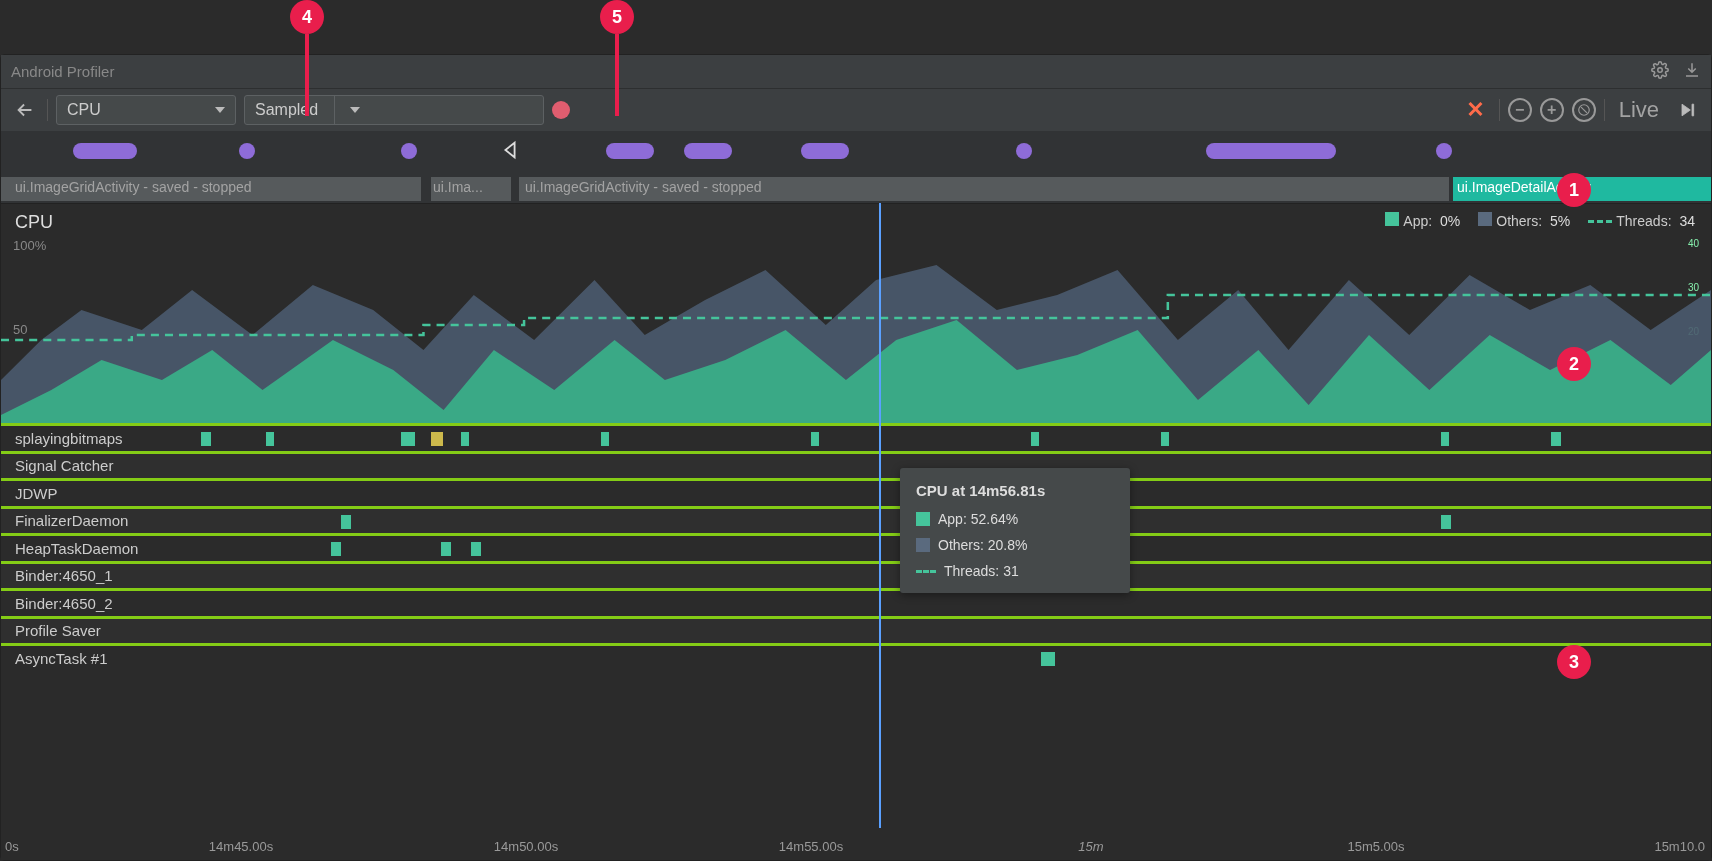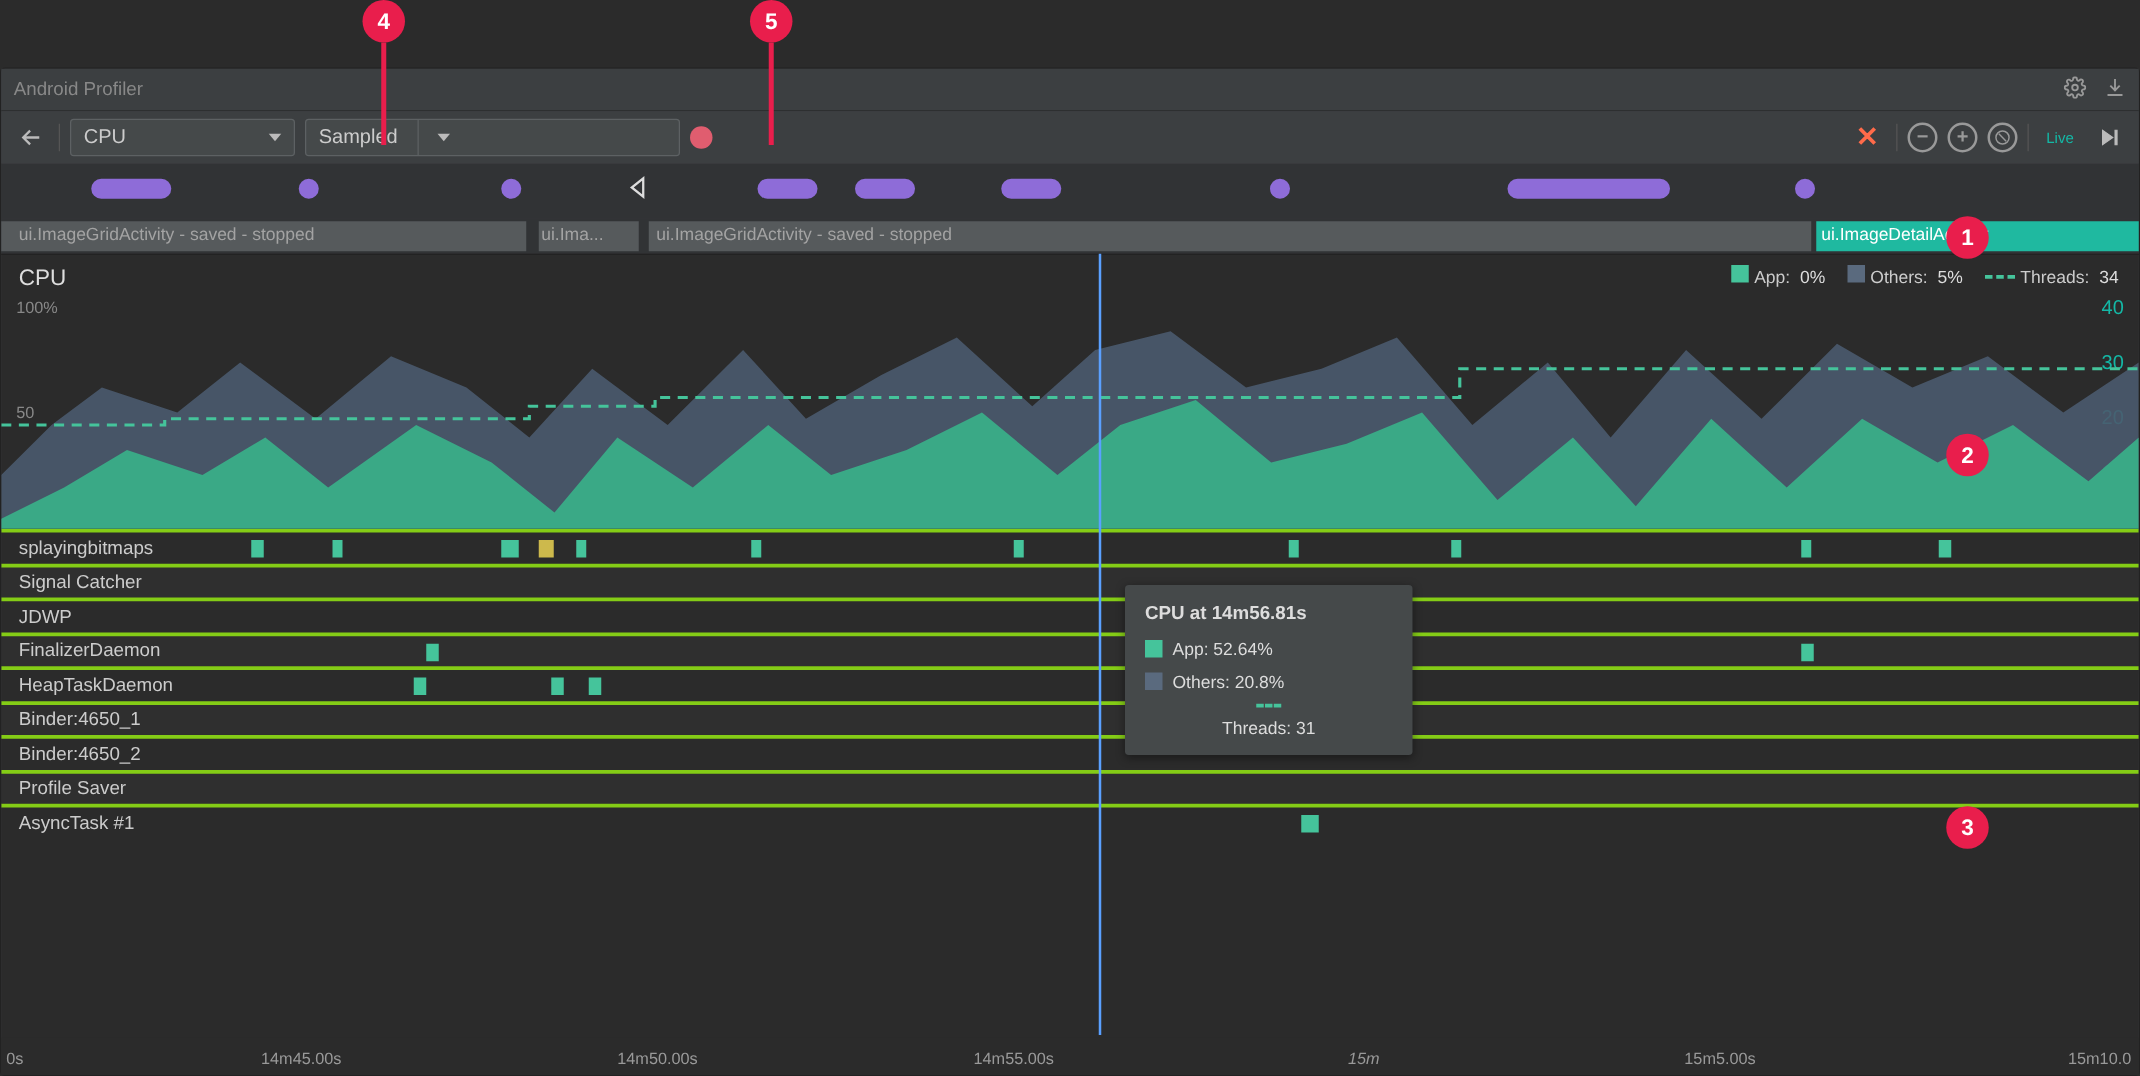--- a/index.html
+++ b/index.html
@@ -86,21 +86,21 @@
     background:#e05d6f;
     cursor:pointer;
   }
   .toolbar .spacer{flex:1;}
   .close-x { color:#ff6b4a; font-size:22px; font-weight:bold; cursor:pointer; padding:0 6px;}
   .circle-btn{
     width:24px;height:24px;border:2px solid #999;border-radius:50%;
     display:flex;align-items:center;justify-content:center;
     color:#999;font-size:16px;font-weight:bold;cursor:pointer;
   }
-  .live-label{ color:#14b8a6; font-size:12px; padding:0 6px;}
+  .live-label{ color:#a3a3a3; font-size:22px; padding:0 6px;}
   
   .events-row{
     height:44px;
     background:#313335;
     position:relative;
     overflow:hidden;
   }
   .event-pill{
     position:absolute; top:12px; height:16px;
     background:#8e6cd8; border-radius:8px;
@@ -138,21 +138,21 @@
     flex:0 0 auto;
     position:relative;
     background:#2b2b2b;
     height:220px;
     border-top:1px solid #222;
   }
   .chart-title{
     position:absolute;left:14px;top:8px;font-size:18px;color:#ddd;font-weight:500;
   }
   .ytick{ position:absolute;left:12px;color:#888;font-size:13px;}
-  .rtick{ position:absolute;right:12px;color:#14b8a6;font-size:16px;}
+  .rtick{ position:absolute;right:12px;color:#86efac;font-size:10px;}
   .legend{
     position:absolute;right:16px;top:8px;
     display:flex;gap:18px;align-items:center;font-size:14px;color:#ccc;
   }
   .legend .sw{ width:14px;height:14px;display:inline-block;margin-right:4px;}
   .legend .sw.app{ background:#45c49b;}
   .legend .sw.others{ background:#5a6a7e;}
   .legend .dashes{
     display:inline-block;width:24px;height:0;
     border-top:3px dashed #45c49b;margin-right:4px;vertical-align:middle;
@@ -203,21 +203,21 @@
     background:#45494a;
     border-radius:3px;
     padding:14px 16px;
     color:#ddd;
     font-size:15px;
     z-index:6;
     box-shadow:0 2px 8px rgba(0,0,0,0.4);
   }
   .tooltip .tt-title{font-weight:600;margin-bottom:12px;}
   .tooltip .tt-row{display:flex;align-items:center;gap:8px;margin-bottom:10px;font-size:14px;}
-  .tooltip .tt-row:last-child{margin-bottom:0;flex-direction:column;}
+  .tooltip .tt-row:last-child{margin-bottom:0;}
   .tooltip .sw{width:14px;height:14px;}
   .tooltip .sw.app{background:#45c49b;}
   .tooltip .sw.others{background:#5a6a7e;}
   .tooltip .dashes{display:inline-block;width:20px;border-top:3px dashed #45c49b;}
   
   .time-axis{
     position:absolute;left:0;right:0;bottom:0;height:30px;
     background:#2b2b2b;
     color:#999;font-size:13px;
   }

